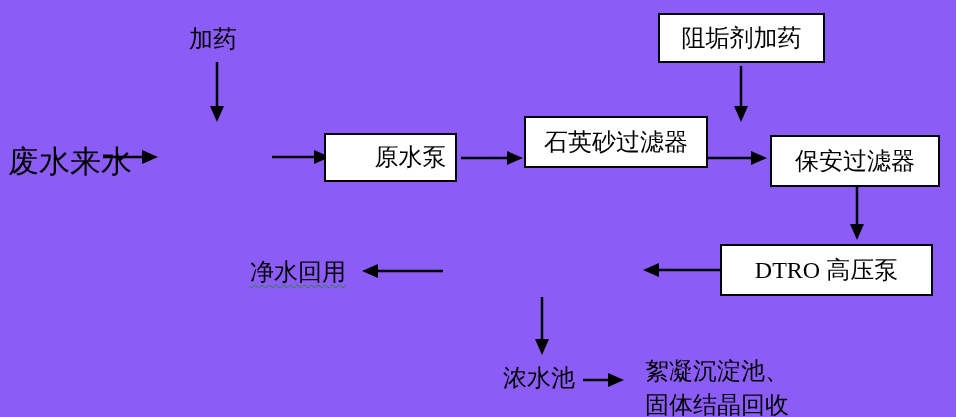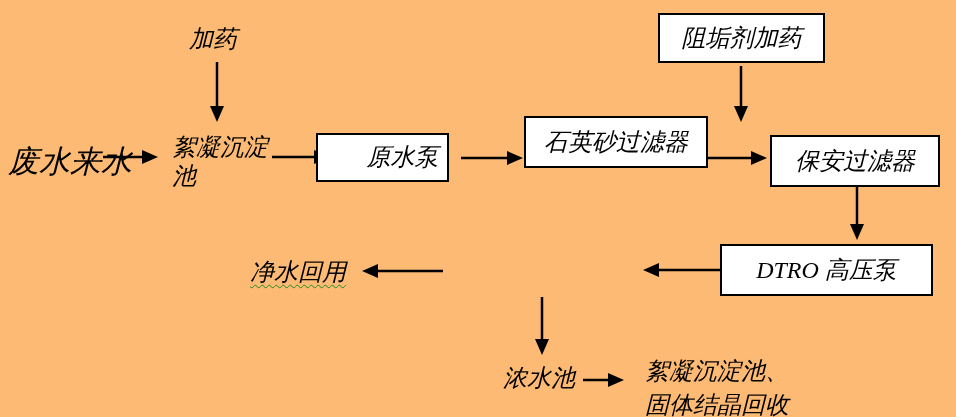--- a/index.html
+++ b/index.html
@@ -1,24 +1,23 @@
 <!DOCTYPE html>
 <html><head>
 <meta charset="utf-8">
 <style>
   html, body { margin: 0; padding: 0; background: #ffffff; }
   #stage {
     position: relative;
     width: 956px;
     height: 417px;
-    background: #fdba74;
+    background: #8b5cf6;
     font-family: "Liberation Serif", "DejaVu Serif", serif;
     color: #000000;
     overflow: hidden;
-    font-style: italic;
   }
   #arrows {
     position: absolute;
     left: 0; top: 0;
     width: 956px; height: 417px;
     pointer-events: none;
   }
   .node {
     position: absolute;
     box-sizing: border-box;
@@ -112,36 +111,35 @@
     <g stroke="#000" fill="#000">
       <line x1="583" y1="380" x2="610" y2="380" stroke-width="2.5"></line>
       <polygon points="624,380 608,373 608,387" stroke="none"></polygon>
     </g>
   </svg>
 
   <div class="label" id="label-dosing" style="left:189px; top:26px;">加药</div>
 
   <div class="label" id="label-influent" style="left:8px; top:144px; font-size:31px;">废水来水</div>
 
-  <div class="label" id="label-flocculation" style="left:172px; top:133px;">絮凝沉淀池</div>
 
   <div class="label" id="label-clean-water-reuse" style="left:250px; top:259px;">净水回用</div>
 
   <div class="label" id="label-concentrate-tank" style="left:503px; top:365px;">浓水池</div>
 
   <div class="label twoline" id="label-concentrate-treatment" style="left:645px; top:354px;">
     <div>絮凝沉淀池、</div>
     <div>固体结晶回收</div>
   </div>
 
   <div class="node" style="left:658px; top:13px; width:167px; height:50px;">
     <span>阻垢剂加药</span>
   </div>
 
-  <div class="node" style="left:316px; top:133px; width:133px; height:49px;padding-left:40px;">
+  <div class="node" style="left:324px; top:133px; width:133px; height:49px;padding-left:40px;">
     <span>原水泵</span>
   </div>
 
   <div class="node" style="left:524px; top:116px; width:184px; height:52px;">
     <span>石英砂过滤器</span>
   </div>
 
   <div class="node" style="left:770px; top:135px; width:170px; height:52px;">
     <span>保安过滤器</span>
   </div>

